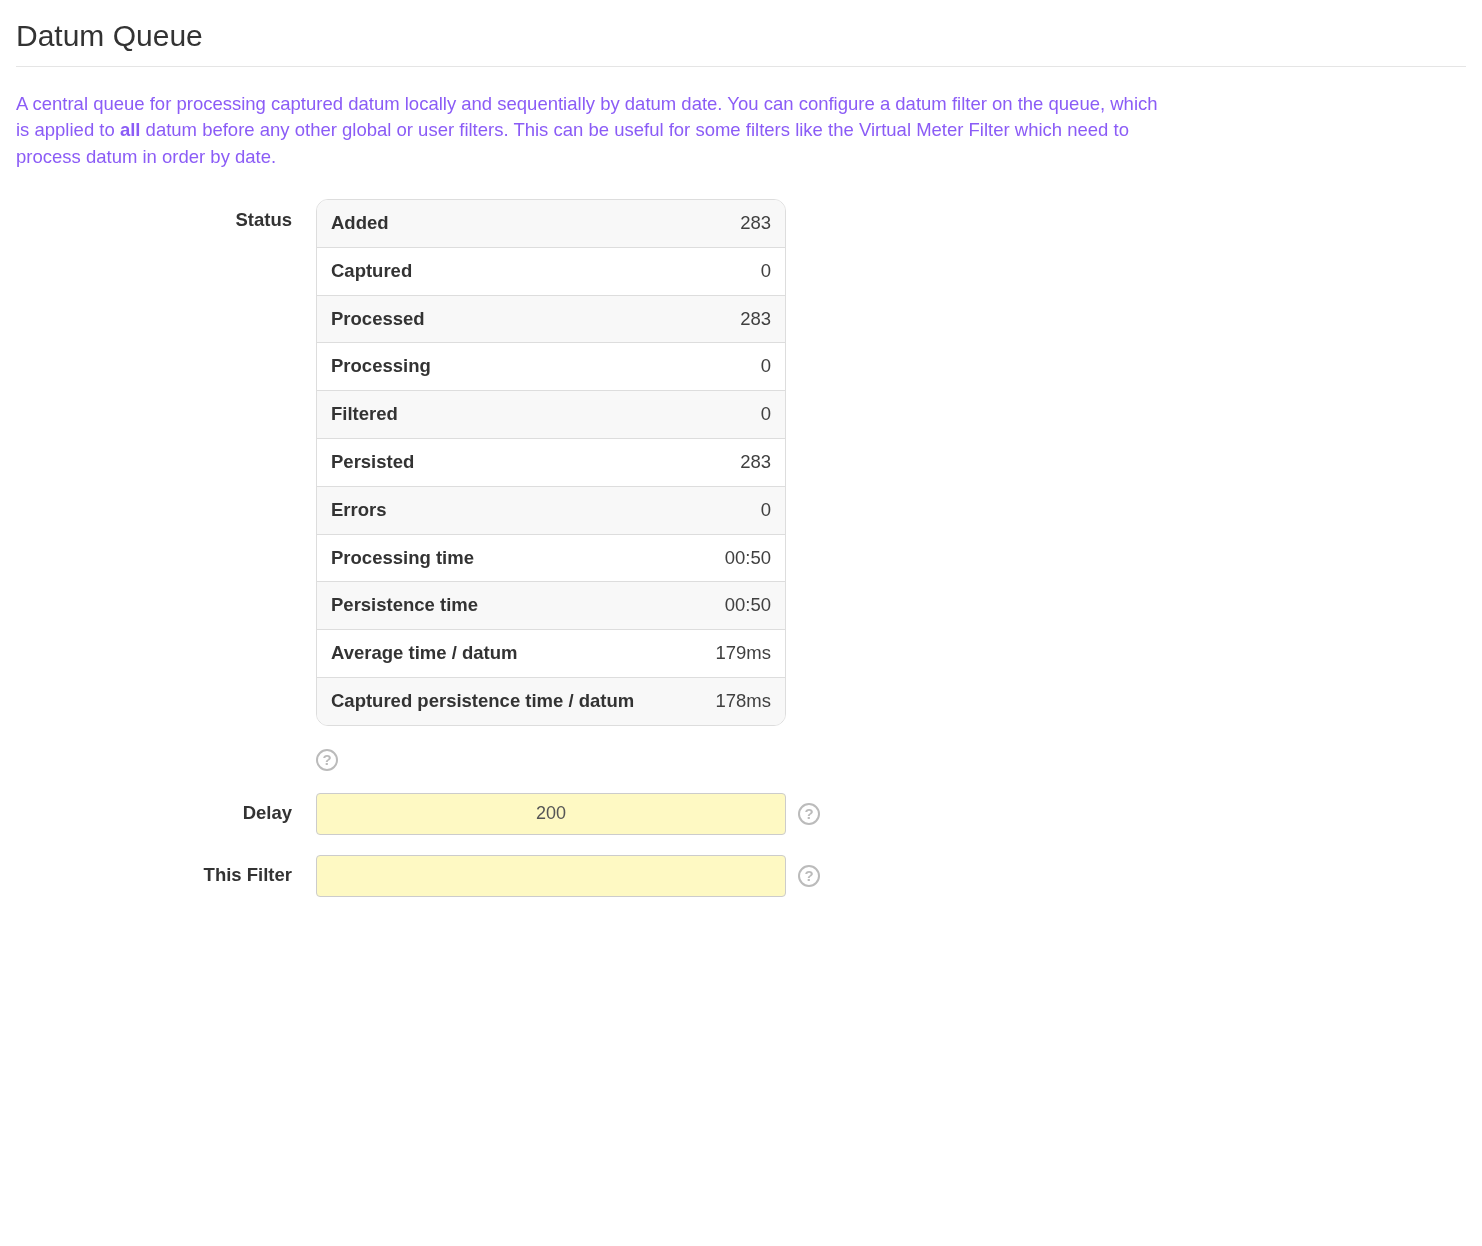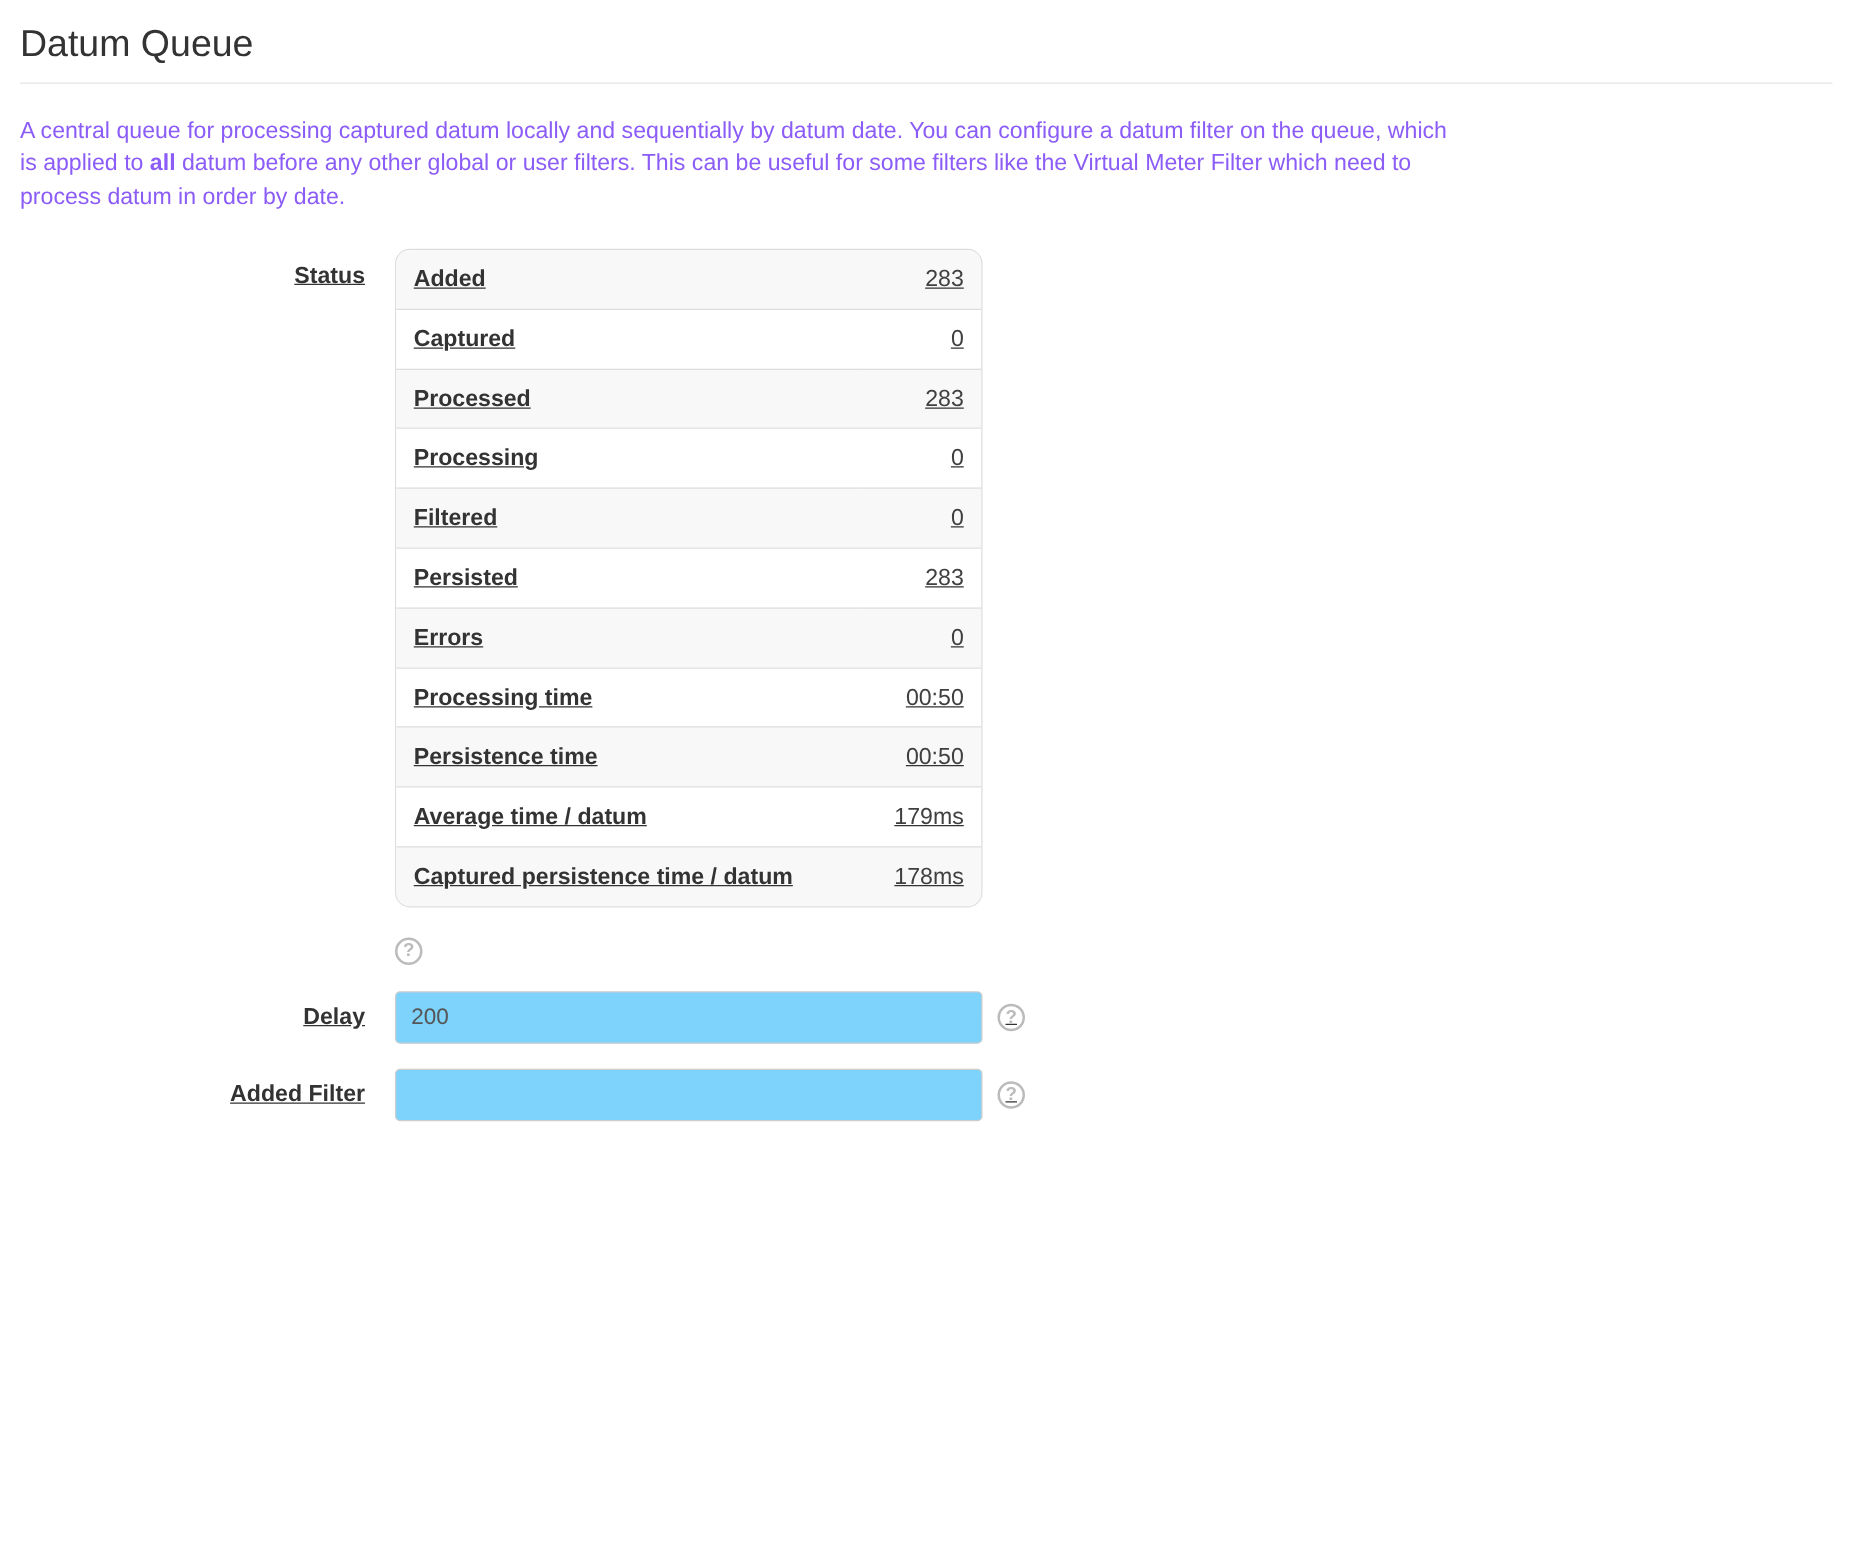--- a/index.html
+++ b/index.html
@@ -25,21 +25,20 @@
     .description {
       color: #8b5cf6;
       margin-bottom: 28px;
       max-width: 1160px;
     }
     .description .bold {
       font-weight: 700;
     }
     .form-horizontal {
       width: 100%;
-      text-decoration: underline;
     }
     .form-group {
       display: flex;
       align-items: flex-start;
       margin-bottom: 20px;
     }
     .form-group.input-row {
       align-items: center;
     }
     .label-col {
@@ -109,23 +108,24 @@
     .help-icon-standalone {
       margin-top: 20px;
     }
     input.form-control {
       width: 100%;
       height: 42px;
       padding: 6px 12px;
       font-size: 18px;
       line-height: 1.4;
       color: #555;
-      background: #7dd3fc;
+      background: #fef9c3;
       border: 1px solid #ccc;
       border-radius: 4px;
+      text-align: center;
     }
   </style>
 </head>
 <body>
 
 <h2 class="page-title">Datum Queue</h2>
 
 <p class="description">
   <span>A central queue for processing captured datum locally and sequentially by datum date. You can configure a datum filter on the queue, which is applied to </span><span class="bold">all</span><span> datum before any other global or user filters. This can be useful for some filters like the Virtual Meter Filter which need to process datum in order by date.</span>
 </p>
@@ -193,21 +193,21 @@
     <div class="label-col">Delay</div>
     <div class="field-col">
       <input type="text" class="form-control" value="200" style="">
     </div>
     <div class="help-col">
       <span class="help-icon">?</span>
     </div>
   </div>
 
   <div class="form-group input-row">
-    <div class="label-col">Added Filter</div>
+    <div class="label-col">This Filter</div>
     <div class="field-col">
       <input type="text" class="form-control" value="" style="">
     </div>
     <div class="help-col">
       <span class="help-icon">?</span>
     </div>
   </div>
 
 </div>
 

